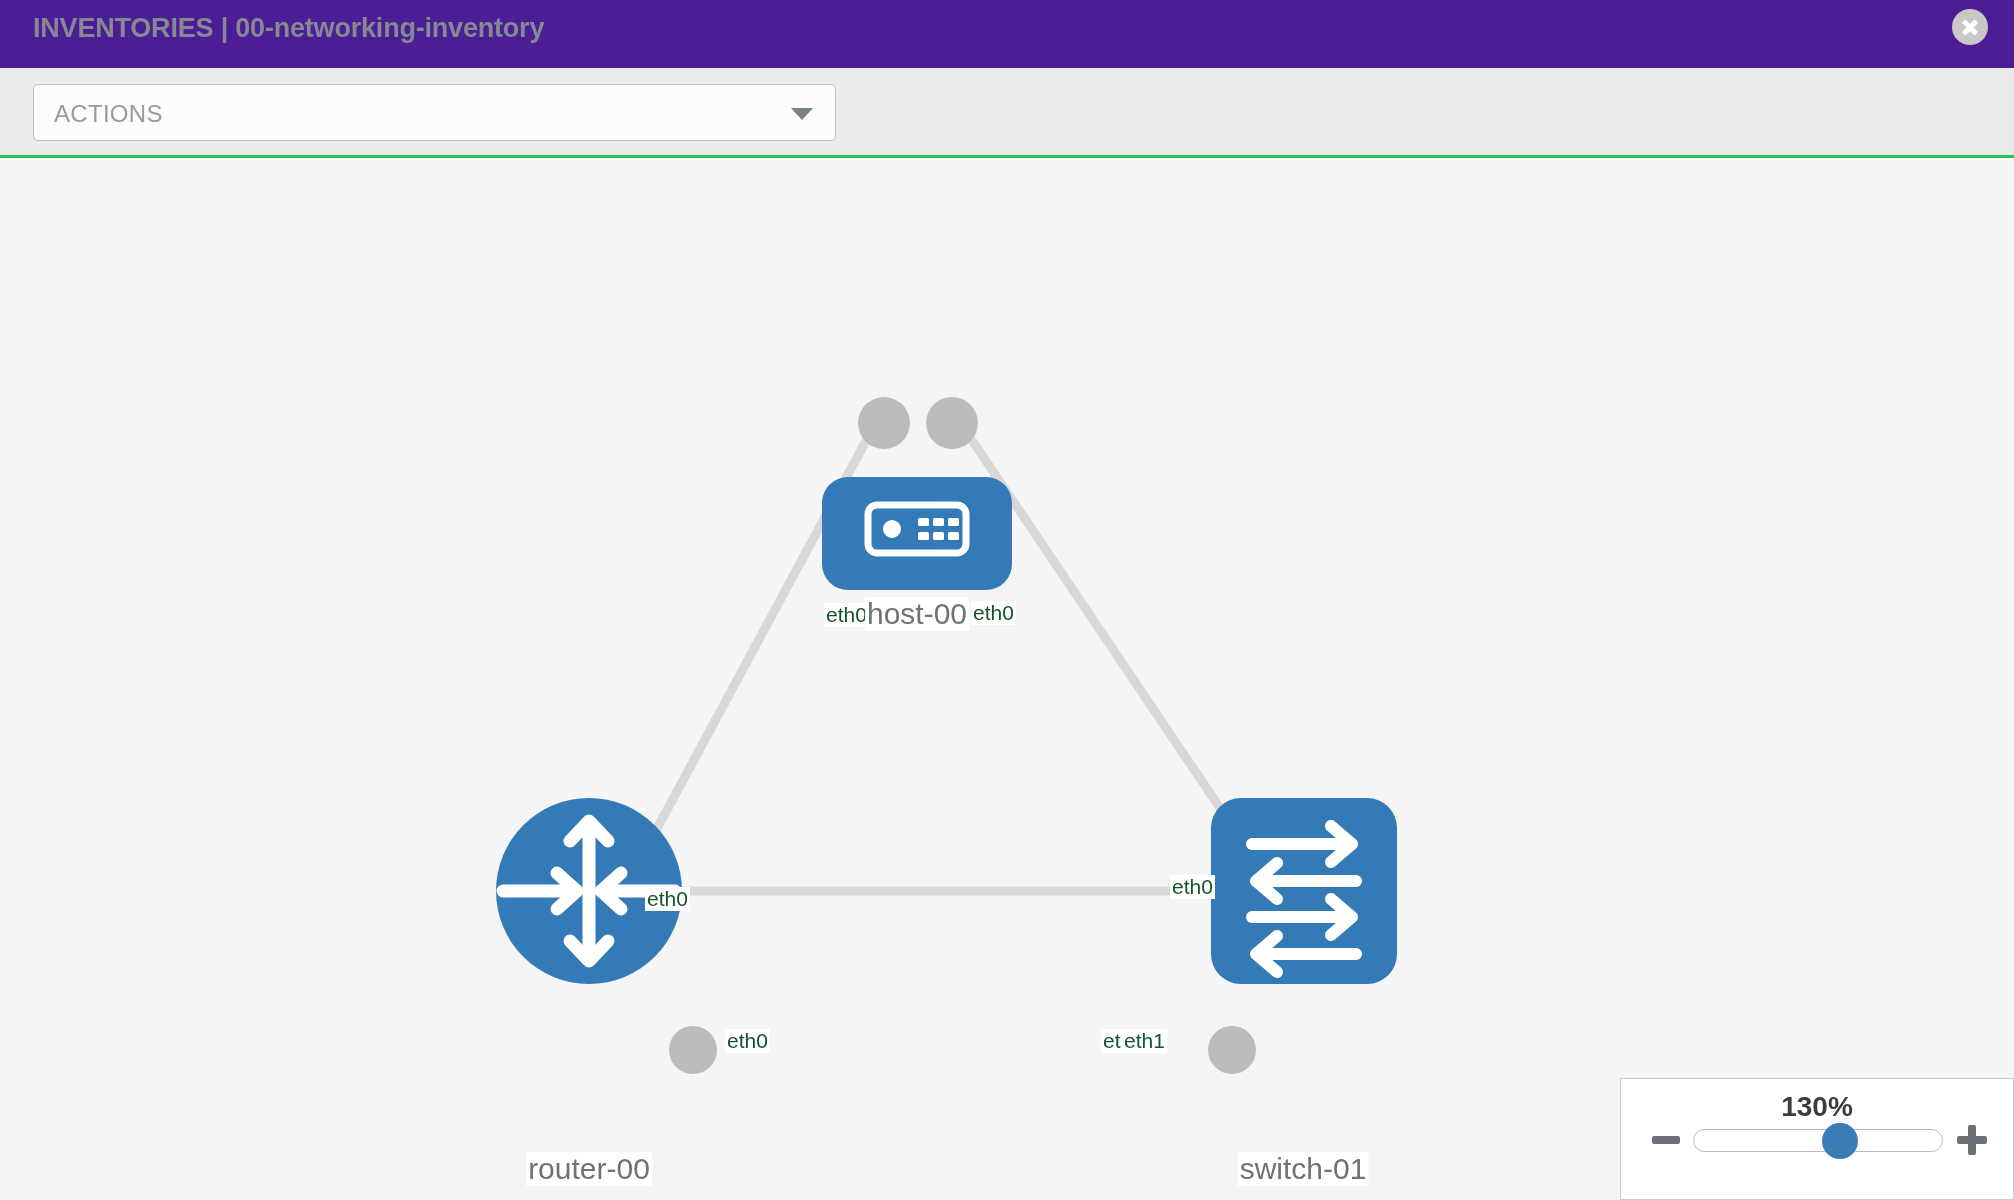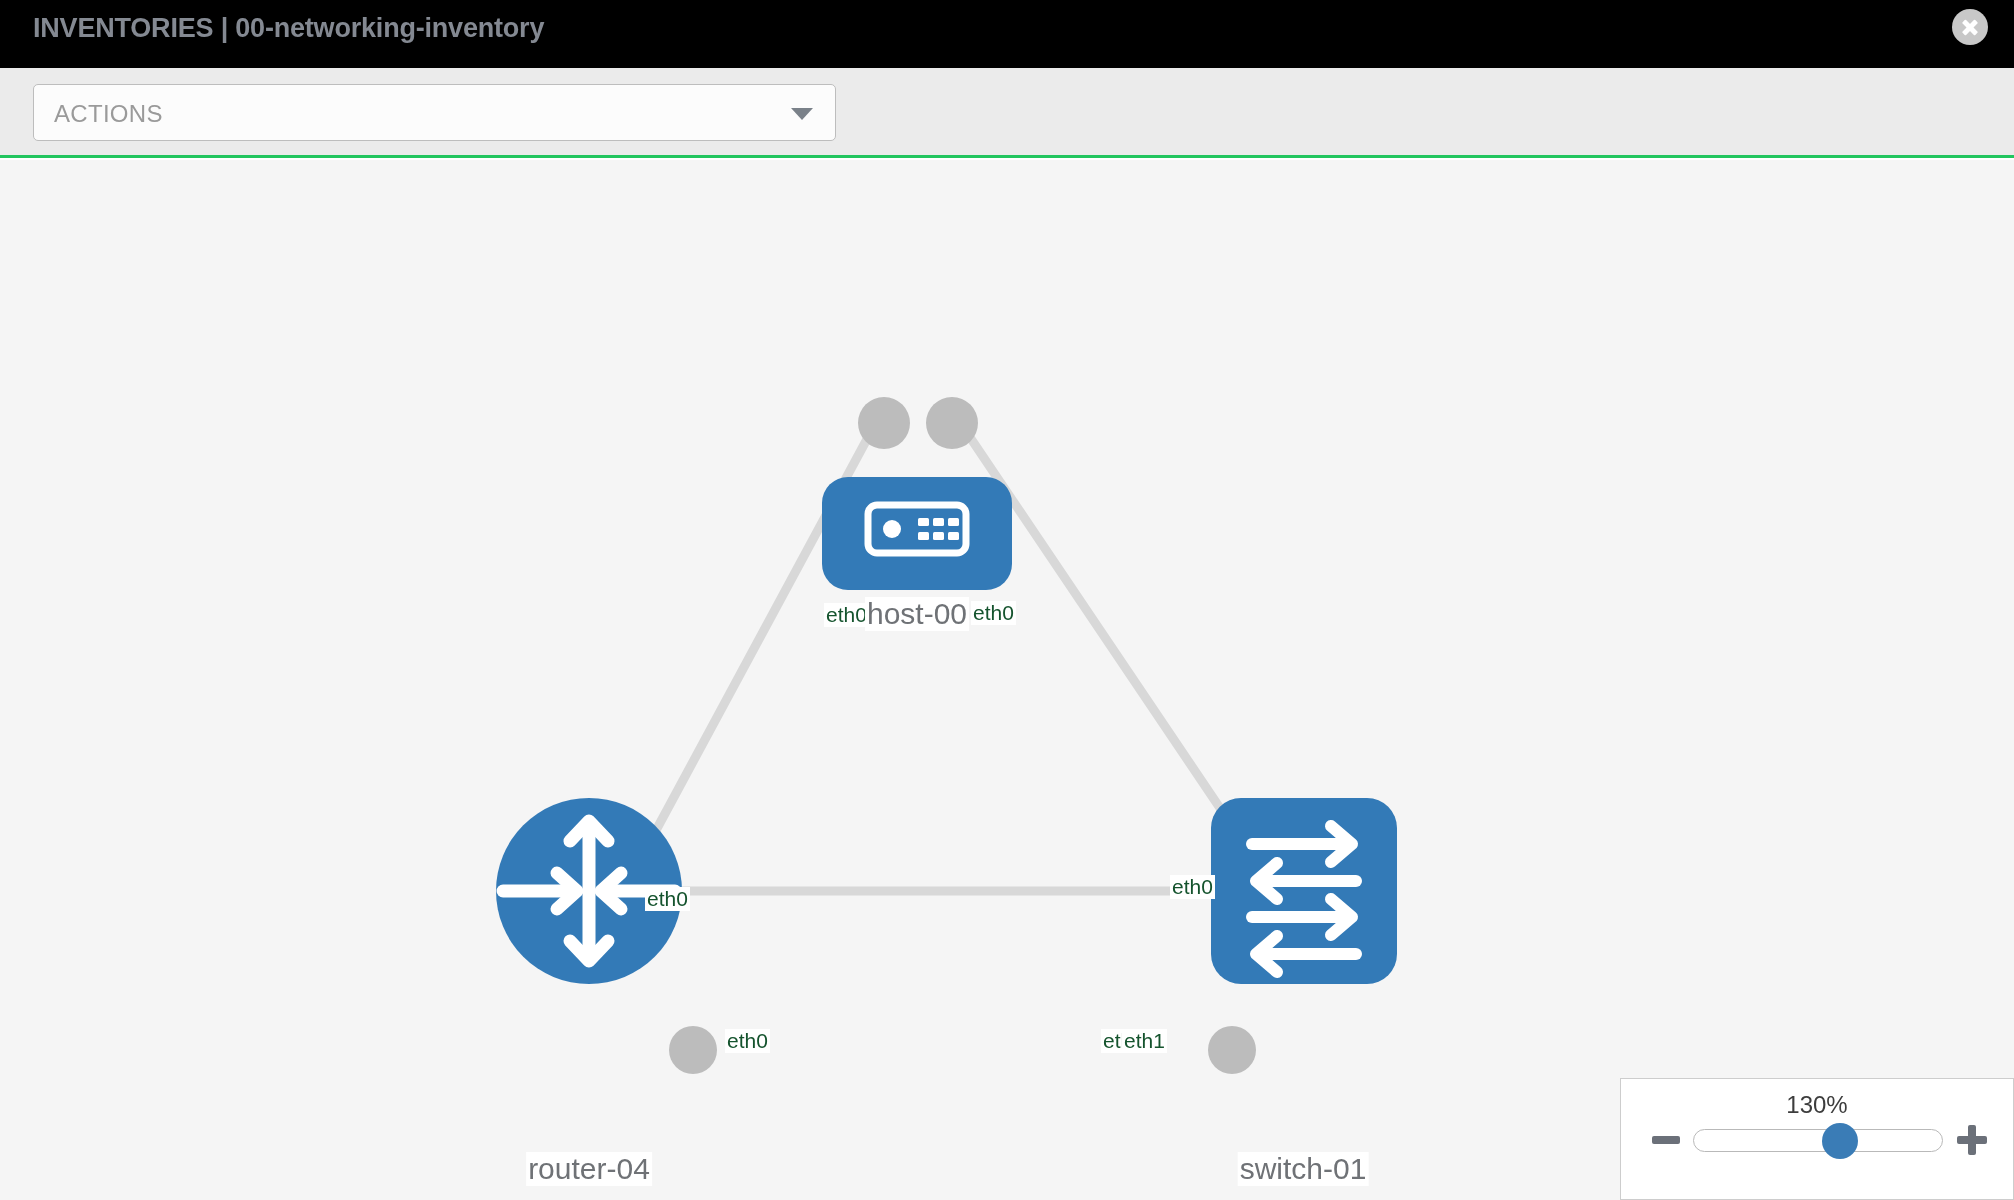--- a/index.html
+++ b/index.html
@@ -16,21 +16,21 @@
     width: 2014px;
     height: 1200px;
     background: #ffffff;
   }
 
   
   .header {
     position: absolute;
     left: 0; top: 0;
     width: 2014px; height: 76px;
-    background: #000000;
+    background: #4c1d95;
     border-bottom: 2px solid #d7d7d7;
   }
   .header-title {
     position: absolute;
     left: 33px; top: 13px;
     font-size: 27px;
     font-weight: bold;
     color: #848992;
     letter-spacing: -0.2px;
     white-space: nowrap;
@@ -156,22 +156,23 @@
     position: absolute;
     left: 1620px; top: 1078px;
     width: 394px; height: 122px;
     background: #ffffff;
     border: 1px solid #cdcdcd;
   }
   .zoom-pct {
     position: absolute;
     top: 12px; left: 0; right: 0;
     text-align: center;
-    font-size: 24px;
+    font-size: 28px;
     color: #3d3d3d;
+    font-weight: bold;
   }
   .zoom-minus, .zoom-plus {
     position: absolute;
     top: 44px;
     width: 34px; height: 34px;
     cursor: pointer;
   }
   .zoom-minus { left: 28px; }
   .zoom-plus  { left: 334px; }
   .zoom-minus::before {
@@ -318,21 +319,21 @@
 
     <span class="iface-label" style="left:824px; top:443px;">eth0</span>
     <span class="iface-label" style="left:971px; top:441px;">eth0</span>
     <span class="iface-label" style="left:645px; top:727px;">eth0</span>
     <span class="iface-label" style="left:1170px; top:715px;">eth0</span>
     <span class="iface-label" style="left:725px; top:869px;">eth0</span>
     <span class="iface-label" style="left:1101px; top:869px;">eth</span>
     <span class="iface-label" style="left:1122px; top:869px;">eth1</span>
 
     <span class="node-label" style="left:917px; top:437px;">host-00</span>
-    <span class="node-label" style="left:589px; top:992px;">router-04</span>
+    <span class="node-label" style="left:589px; top:992px;">router-00</span>
     <span class="node-label" style="left:1303px; top:992px;">switch-01</span>
 
   </div>
 
   <div class="zoom-widget">
     <div class="zoom-pct">130%</div>
     <div class="zoom-minus"></div>
     <div class="zoom-track">
       <div class="zoom-thumb" id="zoom-thumb" style="left: 128.4px;"></div>
     </div>

